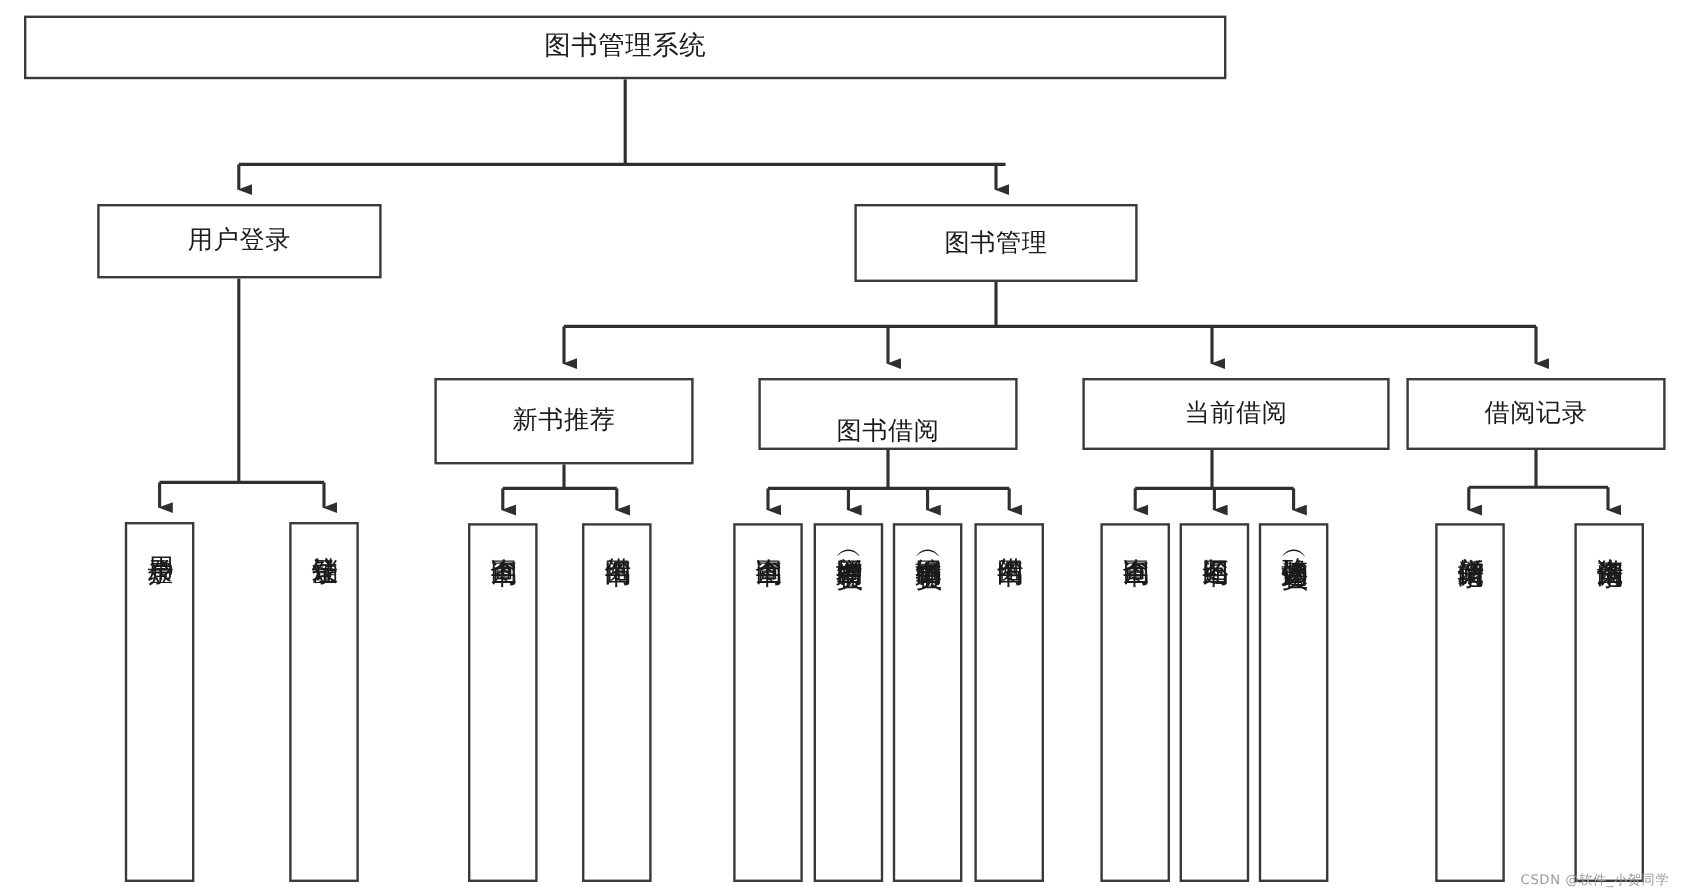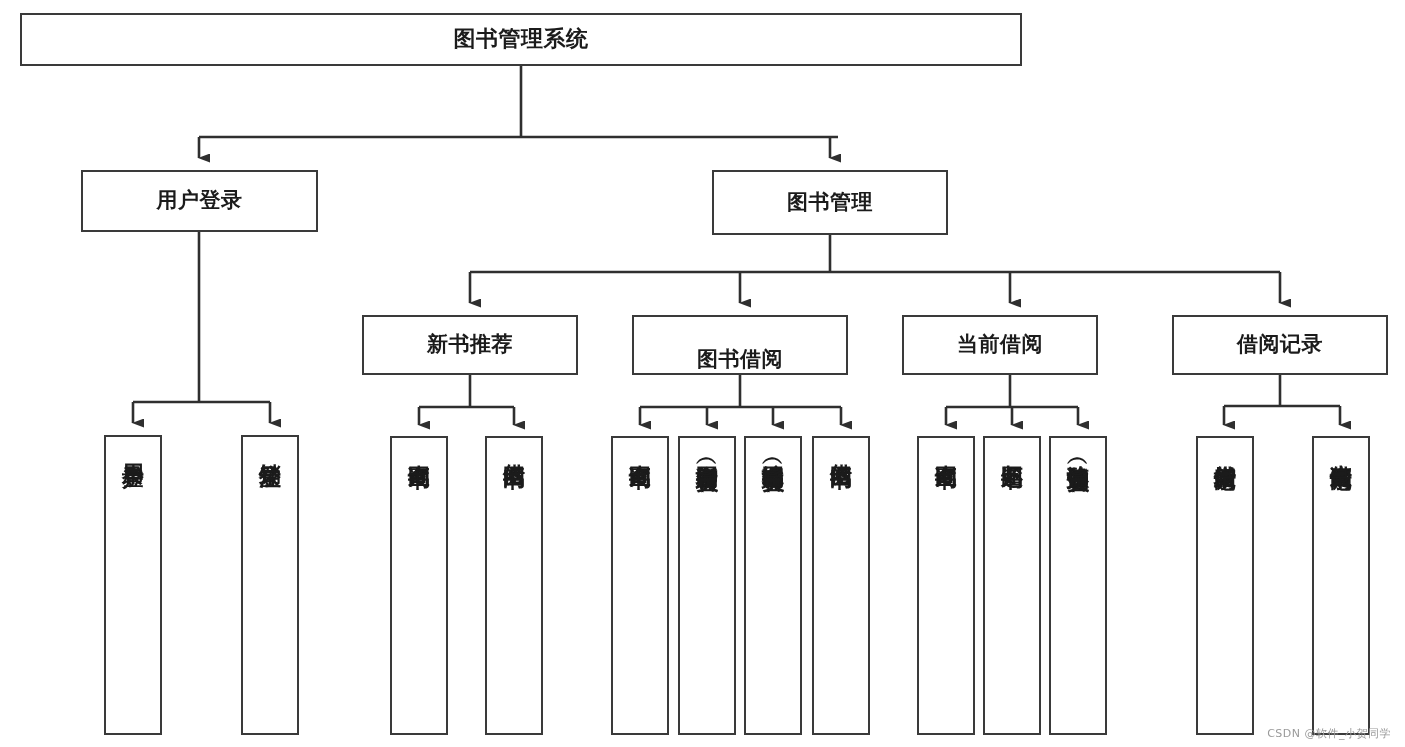--- a/index.html
+++ b/index.html
@@ -35,21 +35,20 @@
     justify-content: center;
     z-index: 2;
   }
   .node .label {
     color: #1b1b1b;
     font-size: 21px;
     line-height: 1.22;
     letter-spacing: 0.5px;
     text-align: center;
     white-space: nowrap;
-    font-weight: bold;
   }
   
   .node.h .label {
     writing-mode: horizontal-tb;
   }
   
   .node.v {
     align-items: flex-start;
     justify-content: center;
     padding-top: 9px;
@@ -136,27 +135,27 @@
     <span class="label">图书管理系统</span>
   </div>
 
   <div class="node h" style="left:81px; top:170px; width:237px; height:62px;">
     <span class="label">用户登录</span>
   </div>
   <div class="node h" style="left:712px; top:170px; width:236px; height:65px;">
     <span class="label">图书管理</span>
   </div>
 
-  <div class="node h" style="left:362px; top:315px; width:216px; height:60px;">
+  <div class="node h" style="left:362px; top:315px; width:216px; height:72px;">
     <span class="label">新书推荐</span>
   </div>
   <div class="node h" style="left:632px; top:315px; width:216px; height:60px;align-items:flex-end;">
     <span class="label">图书借阅</span>
   </div>
-  <div class="node h" style="left:902px; top:315px; width:196px; height:60px;">
+  <div class="node h" style="left:902px; top:315px; width:256px; height:60px;">
     <span class="label">当前借阅</span>
   </div>
   <div class="node h" style="left:1172px; top:315px; width:216px; height:60px;">
     <span class="label">借阅记录</span>
   </div>
 
   <div class="node v" style="left:104px; top:435px; width:58px; height:300px;">
     <span class="label">用户登录</span>
   </div>
   <div class="node v" style="left:241px; top:435px; width:58px; height:300px;">

